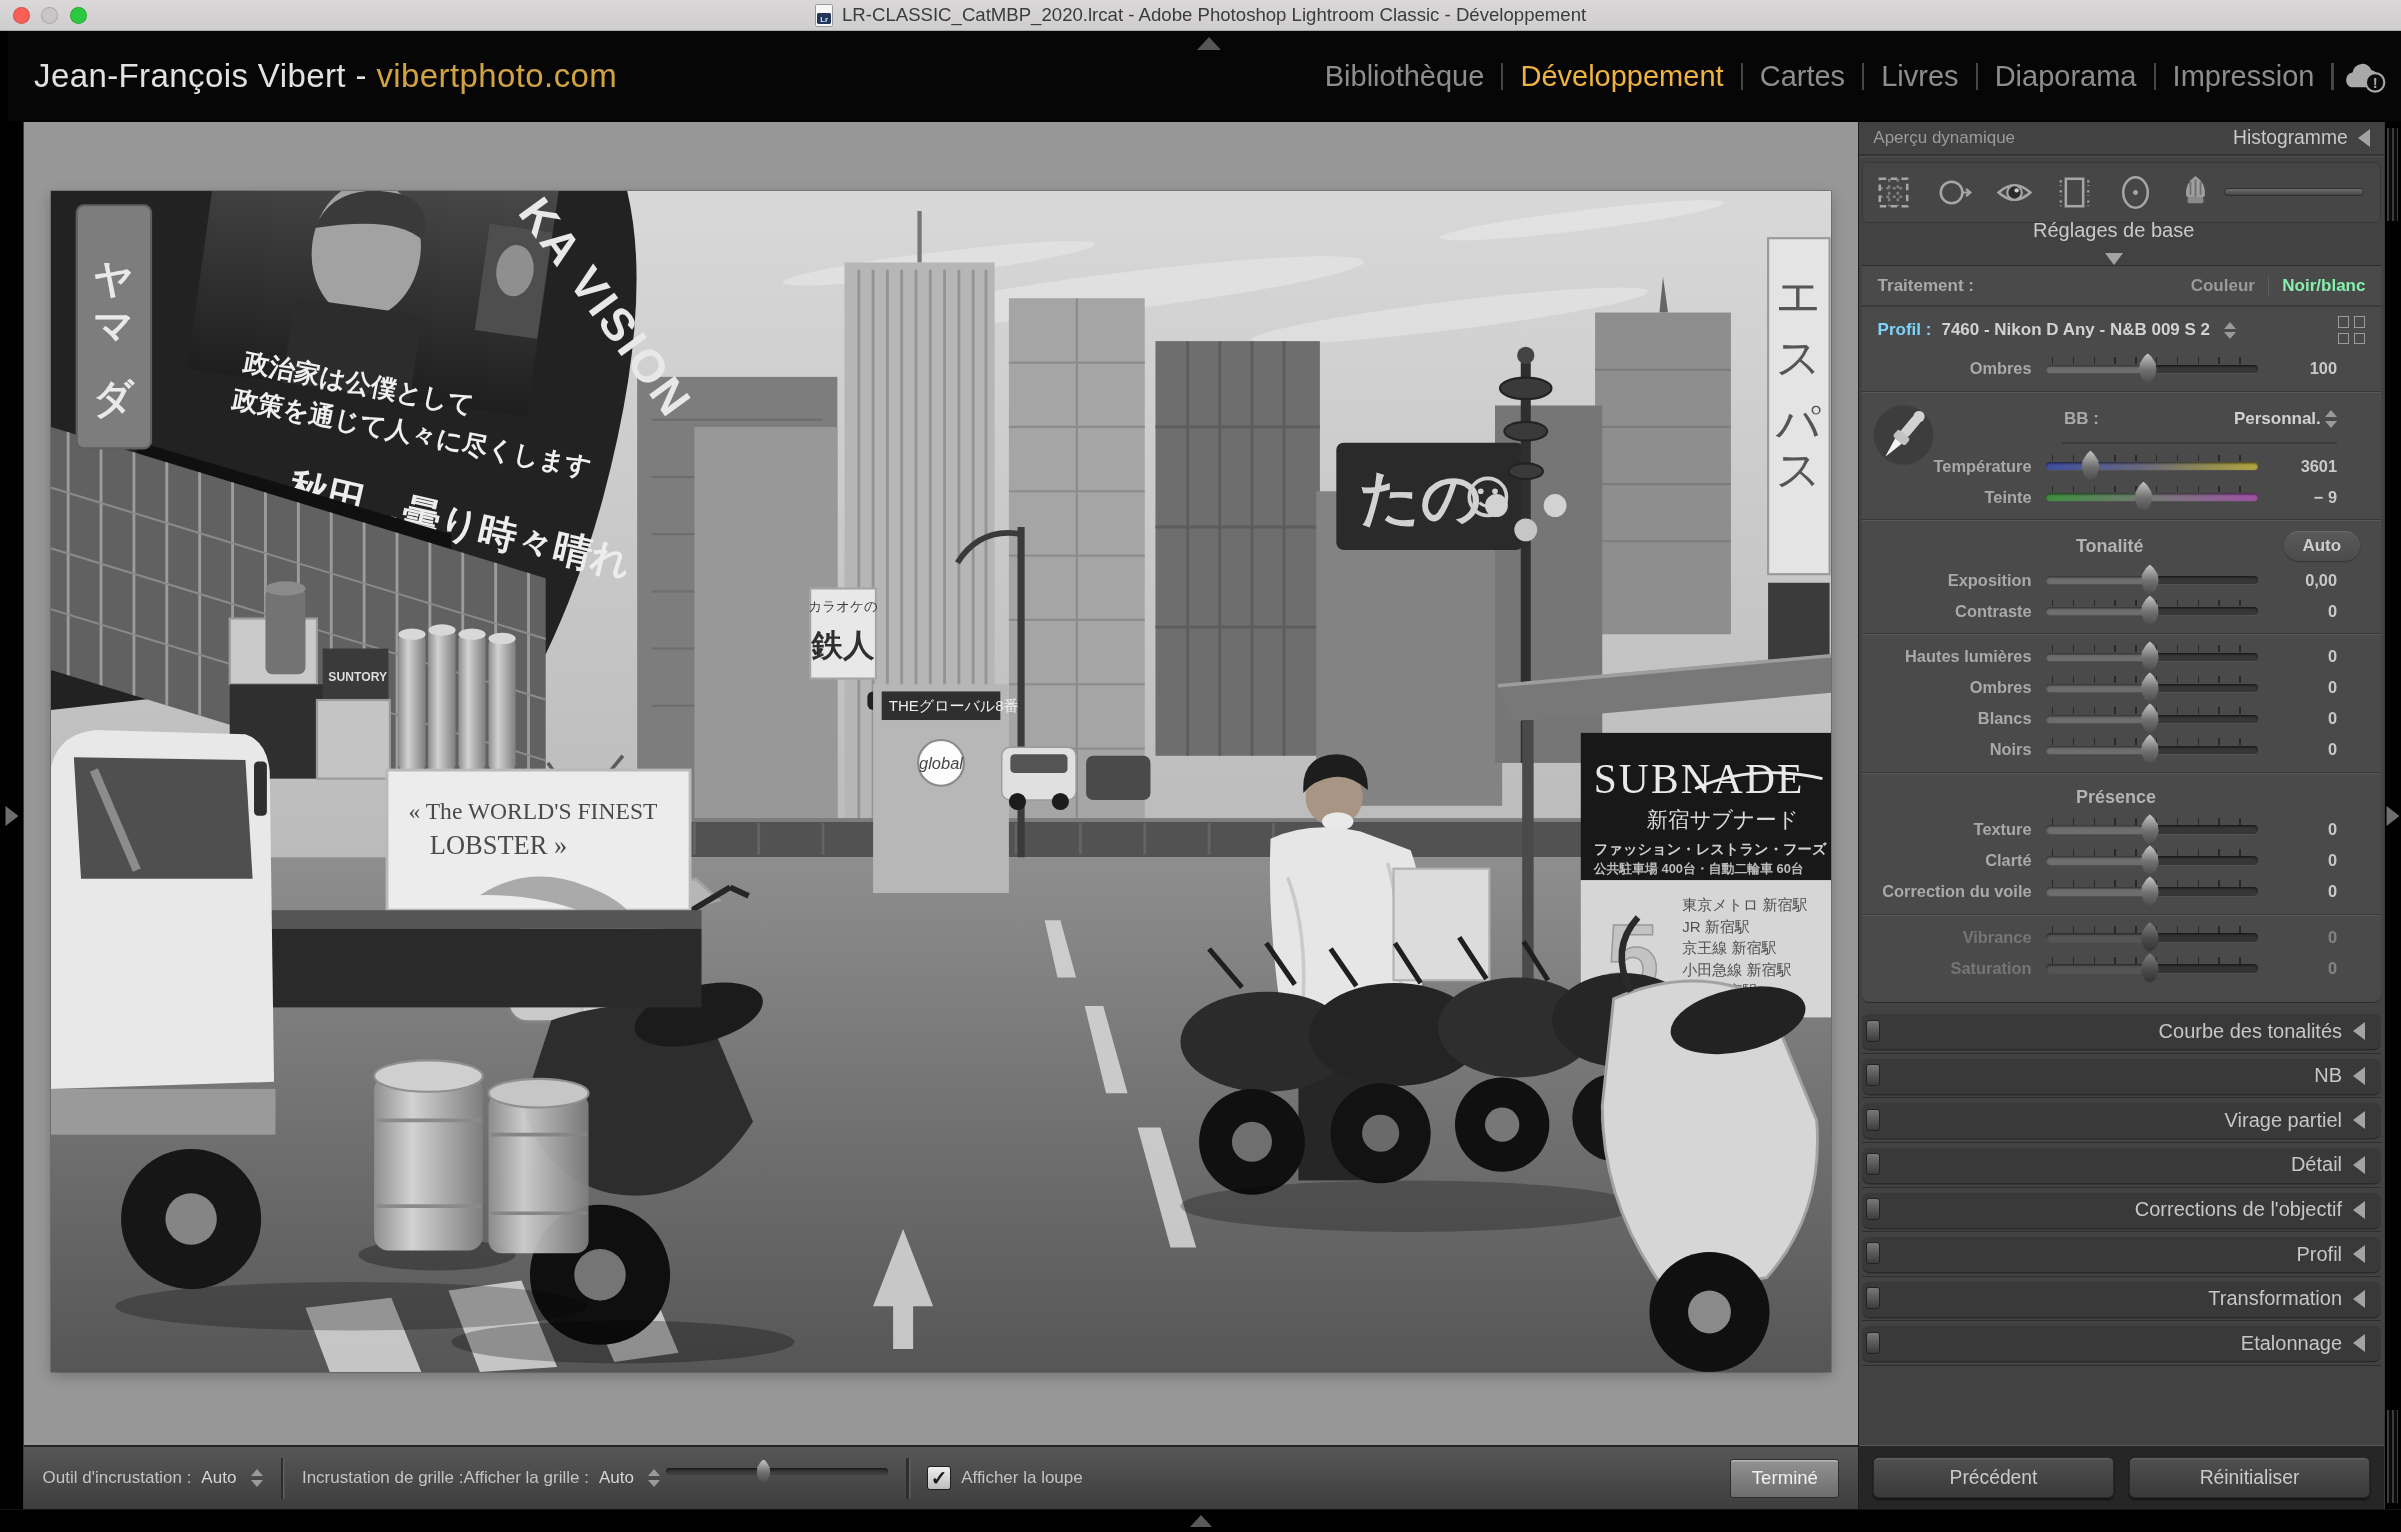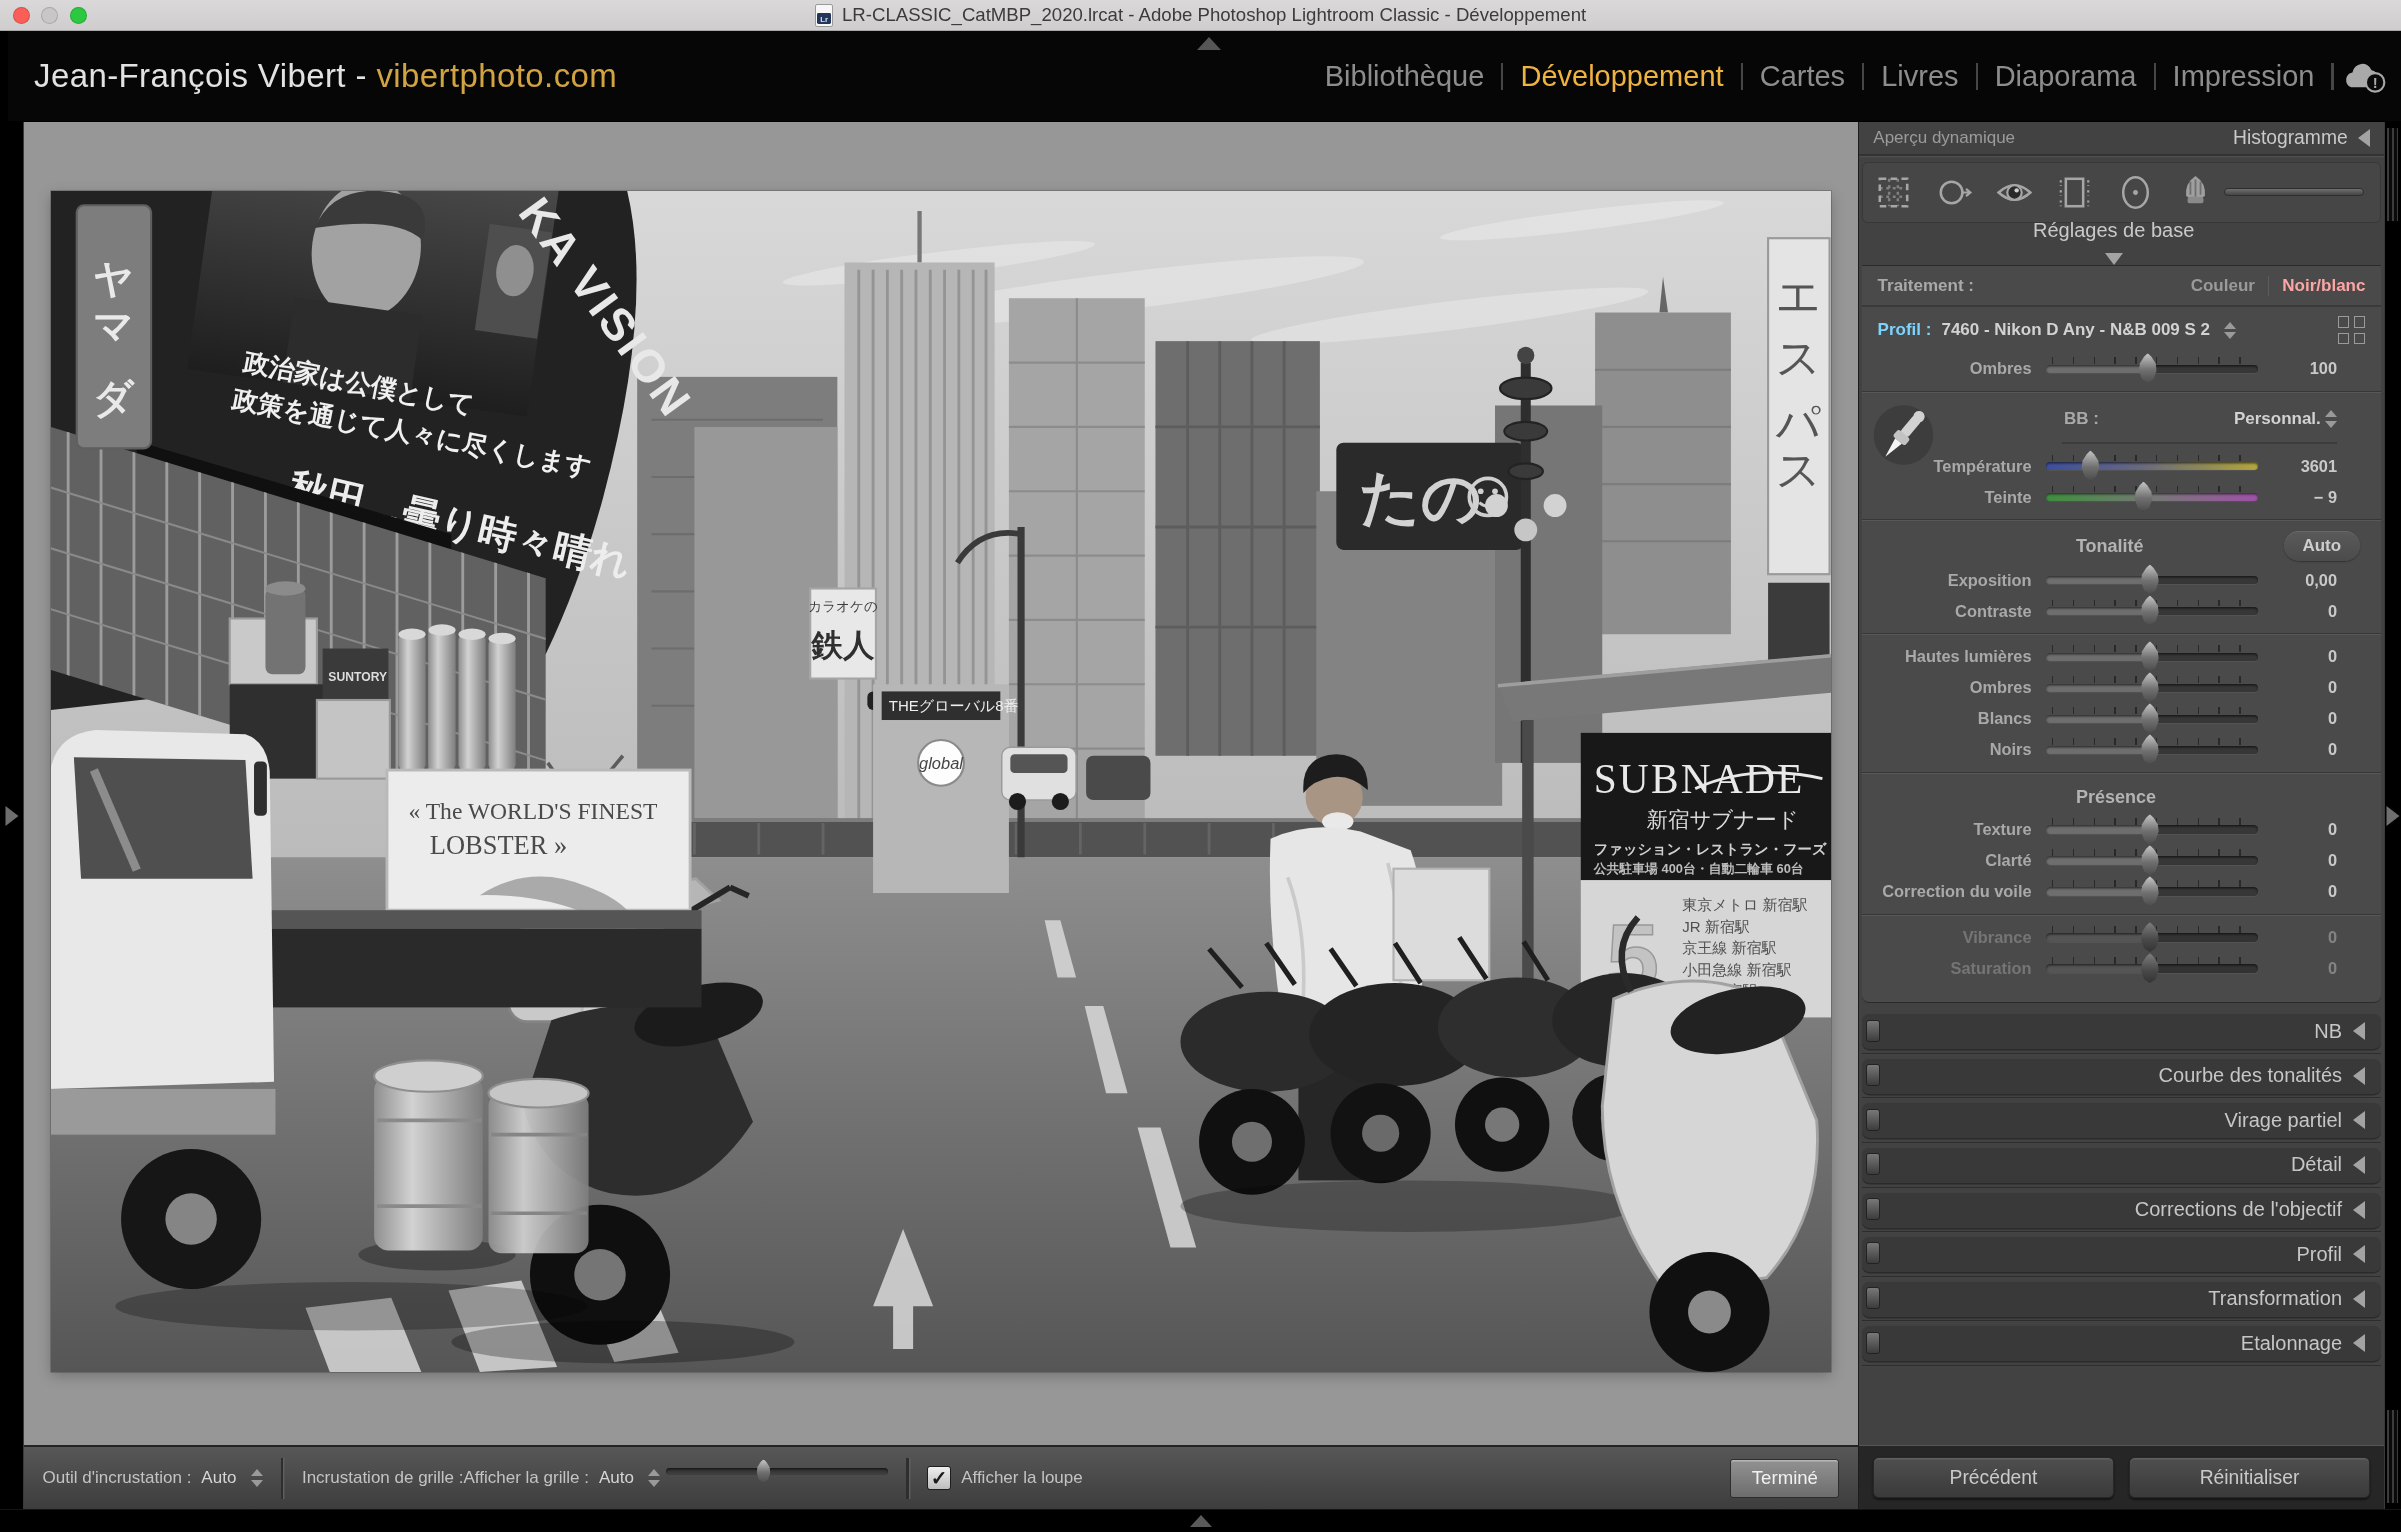--- a/index.html
+++ b/index.html
@@ -93,21 +93,21 @@
   .basic-header { height:37px; display:flex; align-items:center; justify-content:flex-end; gap:11.4px;
     padding-right:15.7px; color:#c9c9c9; font-size:20px;flex-direction:column; }
   .basic-box { margin:0 2.9px; background:#4a4a4a; border-top:1.4px solid #2b2b2b; border-bottom:1.4px solid #2b2b2b;
     border-radius:0 0 7.1px 7.1px; padding-bottom:18px;font-weight:bold; }
 
   .treat-row { height:41px; display:flex; align-items:center; padding:0 15.7px; border-bottom:2.1px solid #3a3a3a;
     font-size:17px; }
   .treat-label { color:#a9a9a9; }
   .treat-opt { color:#9a9a9a; margin-left:auto; }
   .treat-opt + .treat-sep { width:1.4px; height:20px; background:#5c5c5c; margin:0 13px; }
-  .treat-opt.selected { margin-left:0; color:#fca5a5; }
+  .treat-opt.selected { margin-left:0; color:#86efac; }
 
   .profile-row { height:46px; display:flex; align-items:center; padding:0 15.7px; gap:10px; font-size:17px; }
   .profile-label { color:#7dd3fc; }
   .profile-value { color:#d2d2d2; }
   .grid-icon { margin-left:auto; display:grid; grid-template-columns:11.4px 11.4px; grid-gap:5px; }
   .grid-icon i { width:11.4px; height:11.4px; border:1.4px solid #9a9a9a; }
 
   .srow { display:flex; align-items:center; height:31px; padding:0 44px 0 10px; }
   .slabel { width:174px; text-align:right; color:#a9a9a9; font-size:16.4px; padding-right:14.3px; white-space:nowrap; }
   .sval { width:79px; text-align:right; color:#c9c9c9; font-size:16.4px; }
@@ -757,26 +757,26 @@
           <div class="strack ticks" style="--pos:49%">
               <div class="sthumb"></div>
             </div>
           <span class="sval">0</span>
         </div>
       </div>
 
       <div class="sections">
         <div class="sectionbar">
           <span class="switch"></span>
-          <span>NB</span>
+          <span>Courbe des tonalités</span>
             <span class="tri-left"></span>
         </div>
         <div class="sectionbar">
           <span class="switch"></span>
-          <span>Courbe des tonalités</span>
+          <span>NB</span>
             <span class="tri-left"></span>
         </div>
         <div class="sectionbar">
           <span class="switch"></span>
           <span>Virage partiel</span>
             <span class="tri-left"></span>
         </div>
         <div class="sectionbar">
           <span class="switch"></span>
           <span>Détail</span>

